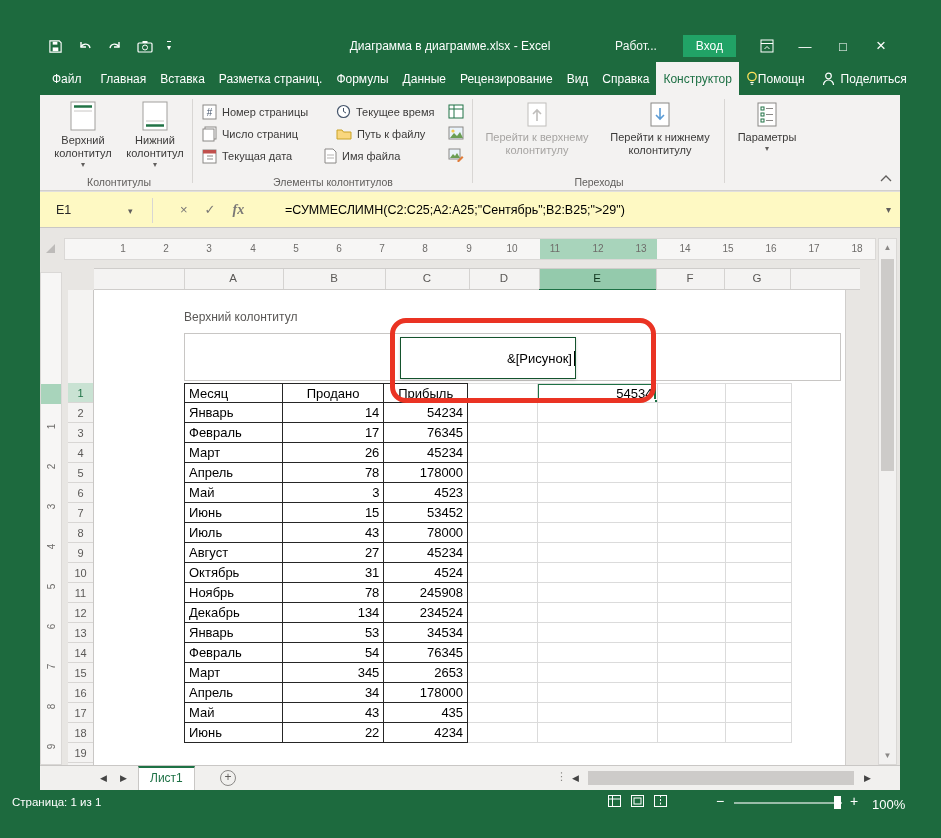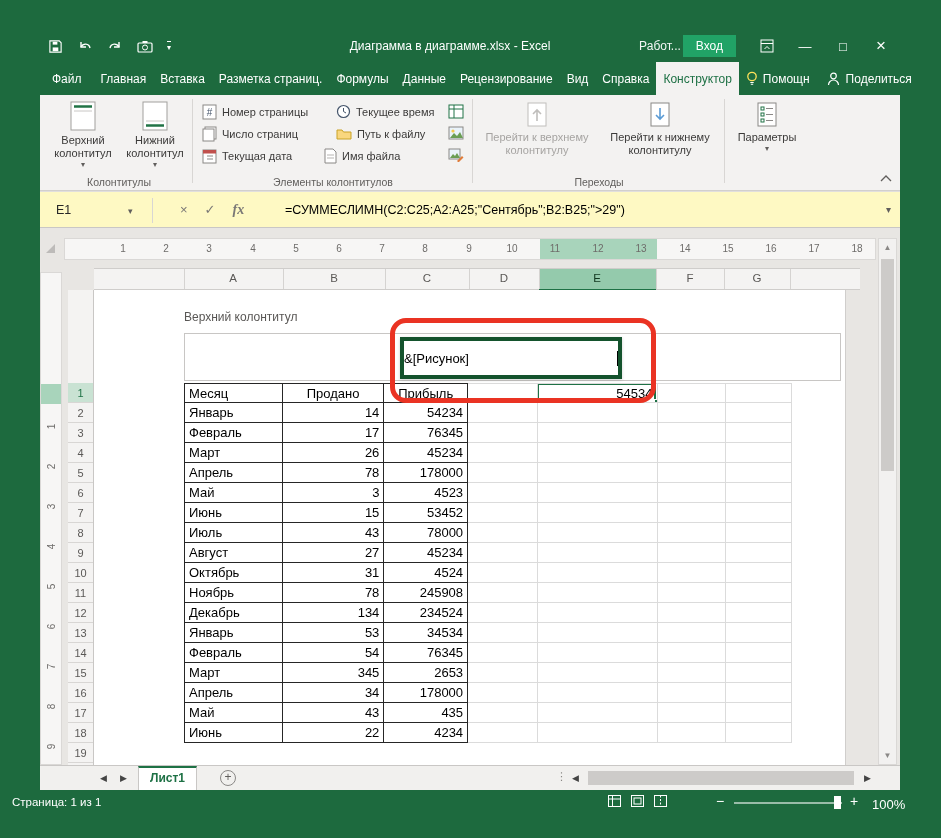--- a/index.html
+++ b/index.html
@@ -6,30 +6,30 @@
 html,body{width:941px;height:838px}
 body{position:relative;background:#1D6A3E;font-family:"Liberation Sans",sans-serif;overflow:hidden}
 svg{display:block}
 
 .titlebar{position:absolute;left:40px;top:30px;width:860px;height:32px;color:#fff}
 .qat{position:absolute;left:8px;top:0;height:100%;display:flex;align-items:center;gap:14px}
 .qat span{display:flex;align-items:center}
 .qat-more{border-top:1.5px solid #fff;font-size:8px;line-height:7px;padding-top:2px;color:#fff}
 .title{position:absolute;left:230px;width:360px;top:0;line-height:32px;text-align:center;font-size:12px;white-space:nowrap}
 .tb-right{position:absolute;right:0;top:0;height:100%;display:flex;align-items:center}
-.ctx-hint{font-size:12px;margin-right:2px;opacity:.95}
+.ctx-hint{font-size:12px;margin-right:26px;opacity:.95}
 .signin{background:#21A366;color:#fff;font-size:12px;padding:4px 13px;margin-right:12px}
 .win-btn,.rd-btn{width:38px;height:32px;display:flex;align-items:center;justify-content:center;font-size:13px;color:#fff}
 .win-close{font-size:17px}
 
 .tabsrow{position:absolute;left:40px;top:62px;width:860px;height:33px;display:flex;align-items:stretch;color:#fff;font-size:12px}
 .tab{display:flex;align-items:center;padding:0 7px;white-space:nowrap}
 .tab.file{padding:0 12px}
 .tab.active{background:#F3F2F1;color:#1E7145}
-.tab.assist{gap:5px}
+.tab.assist{}
 .share-tab{margin-left:auto;display:flex;align-items:center;gap:6px;padding:0 10px}
 
 .ribbon{position:absolute;left:40px;top:95px;width:860px;height:96px;background:#F3F2F1;border-bottom:1px solid #D2D0CE;font-size:11px;color:#3B3A39}
 .rgroup{position:absolute;top:0;height:96px}
 .glabel{position:absolute;bottom:3px;left:0;right:0;text-align:center;color:#605E5C;font-size:10.5px;white-space:nowrap}
 .gsep{position:absolute;top:4px;height:84px;width:1px;background:#D8D6D4}
 .bigbtn{position:absolute;top:4px;height:74px;display:flex;flex-direction:column;align-items:center;text-align:center;line-height:13px;padding-top:2px}
 .bigbtn .bicon{margin-bottom:3px}
 .dd{color:#605E5C;font-size:8px;line-height:9px}
 .disabled{color:#A6A4A2}
@@ -58,21 +58,21 @@
 .colletter{position:absolute;top:3px;width:20px;text-align:center;font-size:11.5px;color:#5A5856;z-index:2}
 .colletter.sel{color:#11371F}
 .coltick{position:absolute;top:0;width:1px;height:100%;background:#D5D3D1}
 .colhl{position:absolute;left:445px;top:0;width:117px;height:22px;background:#94CAAC;border-bottom:2px solid #1E7145}
 .rowheads{position:absolute;left:28px;top:62px;width:26px;height:475px;background:#F4F3F2;border-right:1px solid #C9C7C5}
 .rnum{position:absolute;left:0;width:100%;height:20px;line-height:20px;text-align:center;font-size:11px;color:#5A5856;border-bottom:1px solid #D8D6D4}
 .rnum.sel{background:#C9E2D3;color:#1E7145}
 .page{position:absolute;left:54px;top:62px;width:751px;height:475px;background:#fff;box-shadow:1px 0 0 #D0CECC}
 .hz-label{position:absolute;left:90px;top:20px;font-size:12px;color:#595755}
 .hz-outer{position:absolute;left:90px;top:43px;width:657px;height:48px;border:1px solid #C8C6C4;background:#fff}
-.hz-center{position:absolute;left:306px;top:47px;width:222px;height:42px;border:4px solid #14532d;background:#fff;display:flex;align-items:center;justify-content:space-between;font-size:13px;box-shadow:0 1px 3px rgba(0,0,0,.18);z-index:3}
+.hz-center{position:absolute;left:306px;top:47px;width:176px;height:42px;border:1px solid #14532d;background:#fff;display:flex;align-items:center;justify-content:flex-end;font-size:13px;box-shadow:0 1px 3px rgba(0,0,0,.18);z-index:3}
 .cursor{display:inline-block;width:1px;height:15px;background:#000;margin-left:2px}
 .grid{position:absolute;left:90px;top:93px;width:608px;z-index:2}
 .gr{display:flex;height:20px}
 .c{height:20px;font-size:13px;line-height:19px;color:#000;overflow:hidden}
 .ca{width:99px}.cb{width:102px}.cc{width:84px}.cd{width:70px}.ce{width:121px}.cf{width:68px}.cg{width:66px}
 .tc{border-right:1px solid #262626;border-bottom:1px solid #262626;padding:0 4px}
 .ca.tc{border-left:1px solid #262626}
 .r1 .tc{border-top:1px solid #262626}
 .pc{border-right:1px solid #DBDBDB;border-bottom:1px solid #DBDBDB}
 .r1 .pc{border-top:1px solid #DBDBDB}
@@ -82,21 +82,21 @@
 .sel-outline{position:absolute;left:-1px;top:-1px;width:119px;height:22px;border:2px solid #1E7145;pointer-events:none}
 .fill-handle{position:absolute;right:-3px;bottom:-3px;width:6px;height:6px;background:#1E7145;border:1px solid #fff}
 .annotation{position:absolute;left:350px;top:90px;width:266px;height:85px;border:5px solid #EA3323;border-radius:16px;z-index:50;pointer-events:none}
 .vscroll{position:absolute;left:838px;top:10px;width:19px;height:527px;background:#F2F1F0;border:1px solid #DAD8D6}
 .vs-up,.vs-down{position:absolute;left:0;width:100%;text-align:center;font-size:8px;color:#8A8886}
 .vs-up{top:4px}.vs-down{bottom:4px}
 .vs-thumb{position:absolute;left:2px;top:20px;width:13px;height:212px;background:#CDCBC9}
 
 .tabbar{position:absolute;left:40px;top:765px;width:860px;height:25px;background:#F1F0EE;border-top:1px solid #C9C7C5;font-size:12px}
 .tb-arrow{position:absolute;top:7px;font-size:9px;color:#444}
-.sheettab{position:absolute;left:98px;top:0;height:24px;padding:0 11px;background:#fff;border-left:1px solid #C9C7C5;border-right:1px solid #C9C7C5;border-top:2px solid #1E7145;color:#1E7145;font-weight:bold;line-height:21px}
+.sheettab{position:absolute;left:98px;top:0;height:24px;padding:0 11px;background:#fff;border-left:1px solid #C9C7C5;border-right:1px solid #C9C7C5;border-top:2px solid #1E7145;color:#1E7145;font-weight:normal;line-height:21px}
 .newsheet{position:absolute;left:180px;top:4px;width:16px;height:16px;border:1px solid #8A8886;border-radius:50%;color:#605E5C;text-align:center;line-height:13px;font-size:12px}
 .tb-dots{position:absolute;left:516px;top:4px;color:#8A8886;font-size:11px;letter-spacing:1px}
 .hs-thumb{position:absolute;left:548px;top:5px;width:266px;height:14px;background:#CDCBC9}
 
 .statusbar{position:absolute;left:0;top:790px;width:941px;height:48px;background:#1D6A3E;color:#fff}
 .st-text{position:absolute;left:12px;top:6px;font-size:11.5px}
 .view-icons{position:absolute;left:608px;top:5px;display:flex;gap:10px;align-items:center}
 .zm{position:absolute;top:3px;font-size:14px}
 .zoom-track{position:absolute;left:734px;top:12px;width:108px;height:2px;background:rgba(255,255,255,.55)}
 .zoom-thumb{position:absolute;left:834px;top:6px;width:7px;height:13px;background:#fff}

